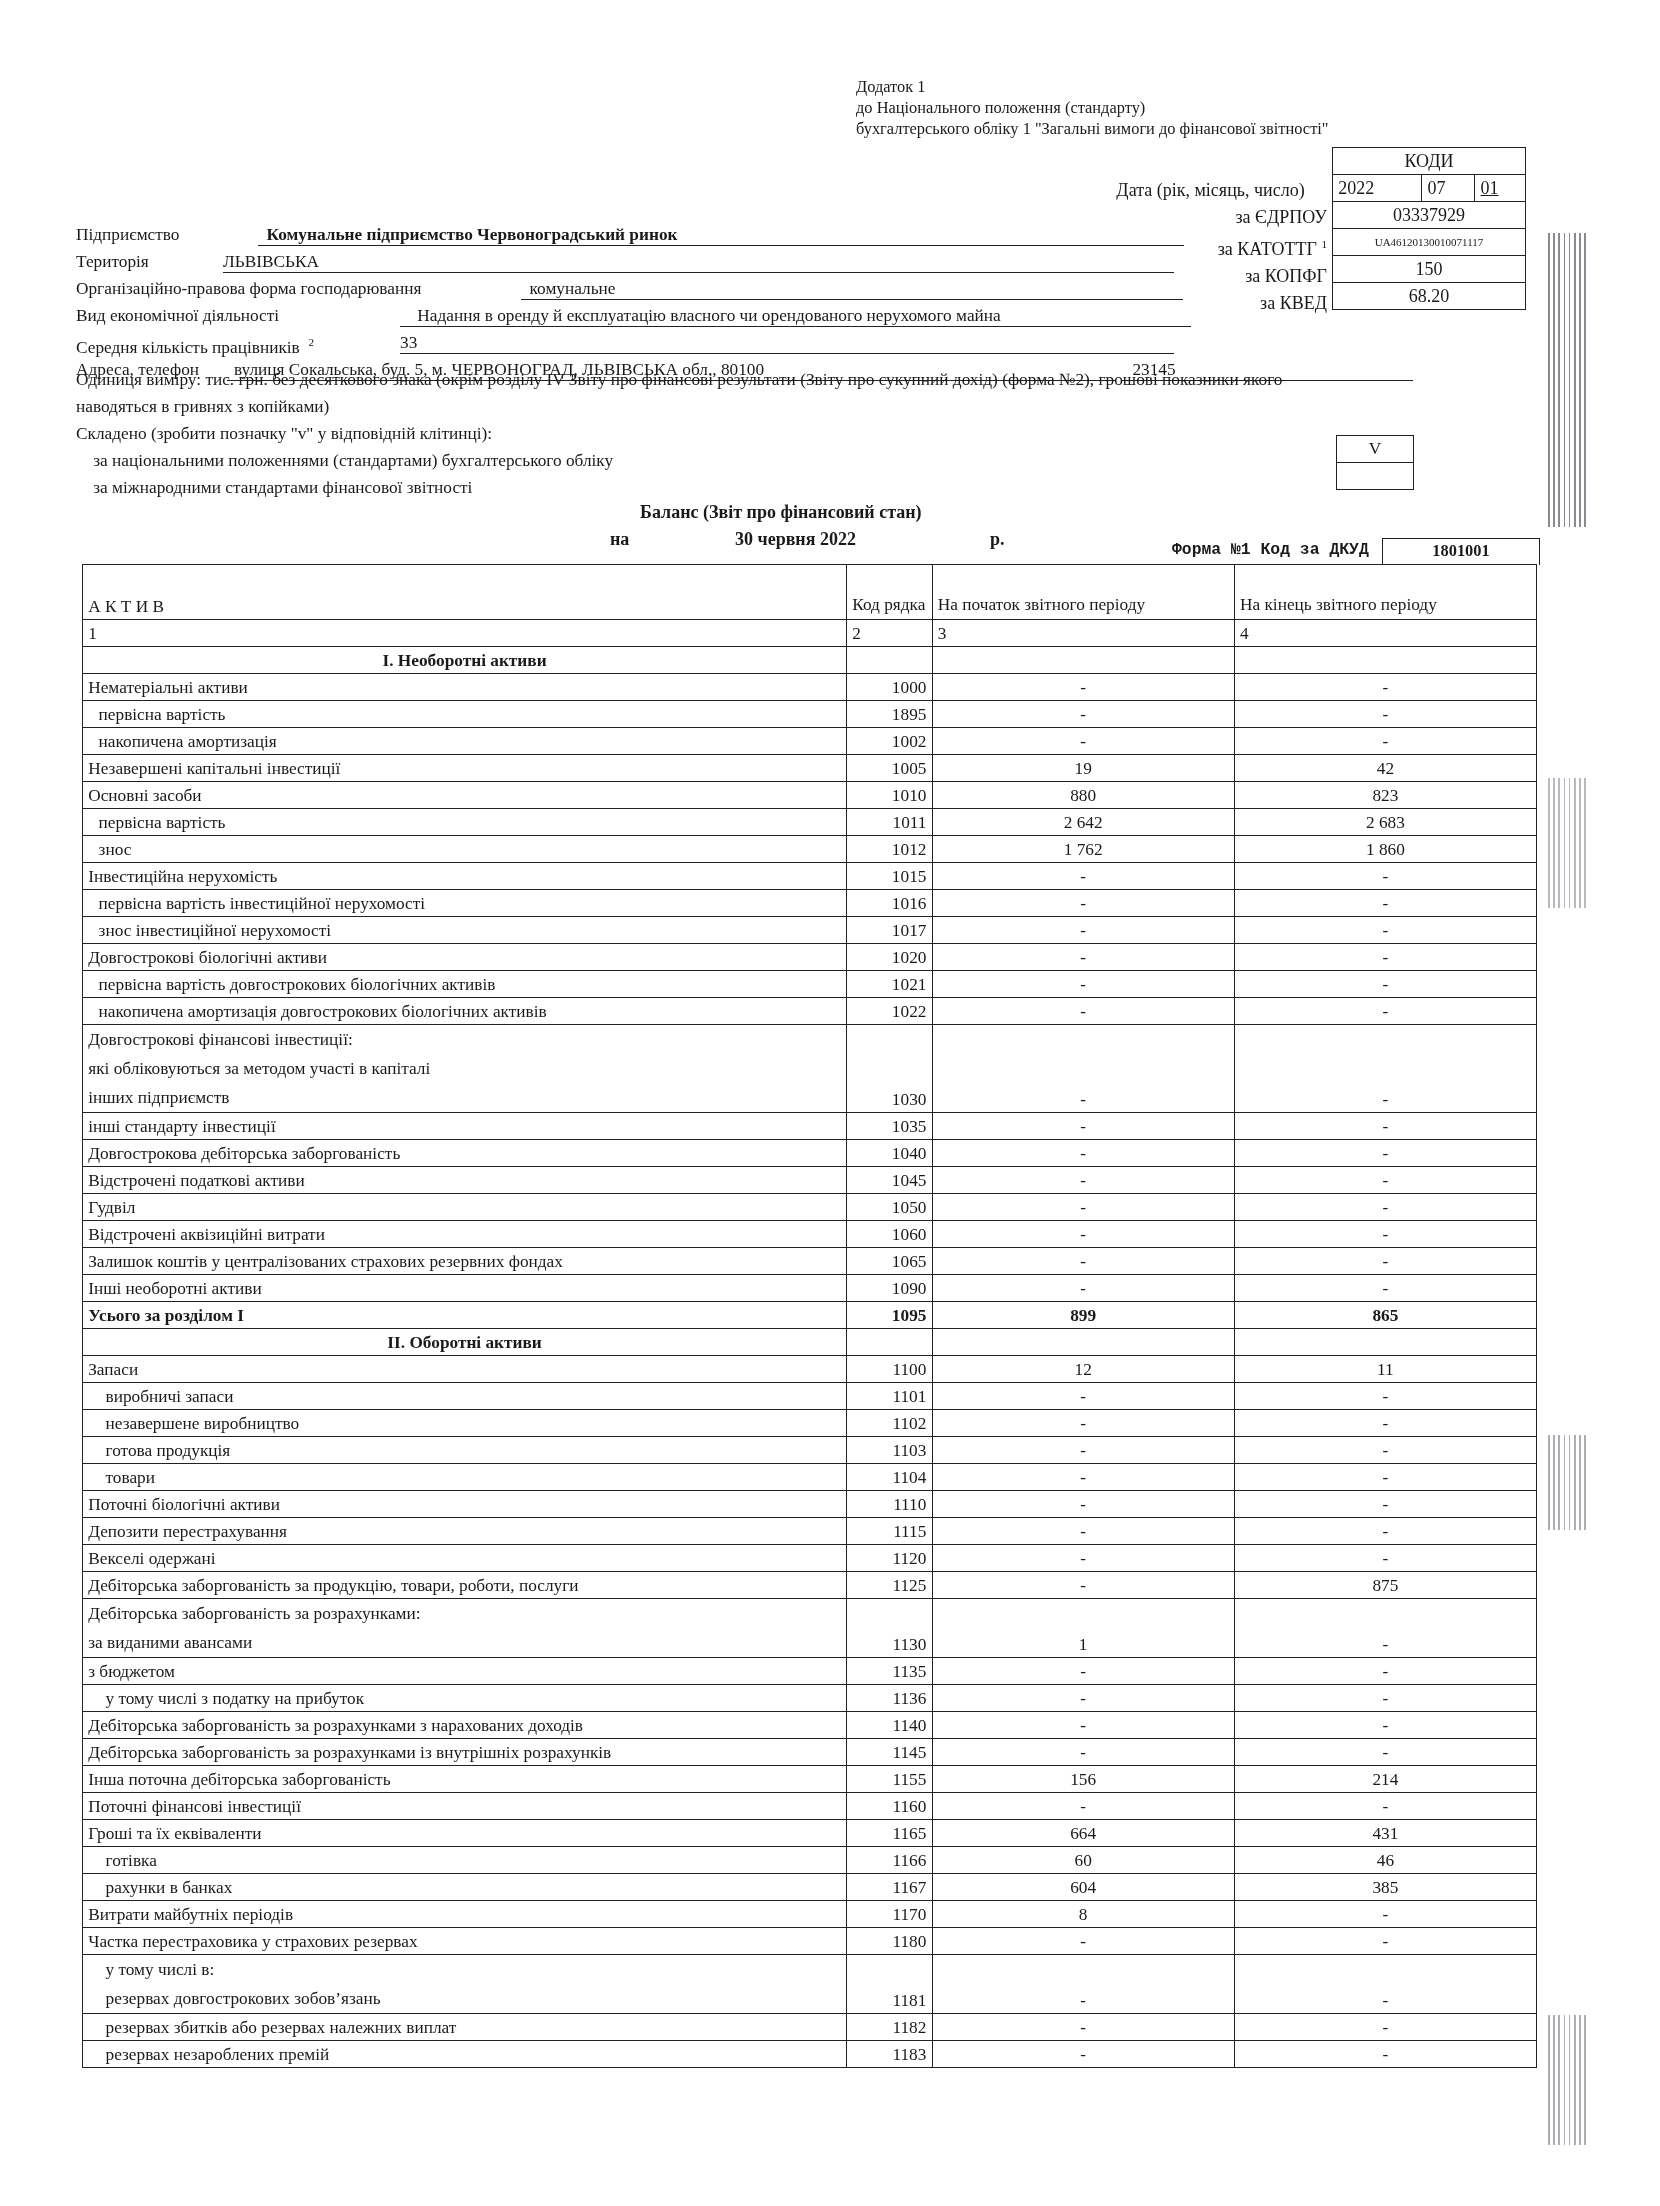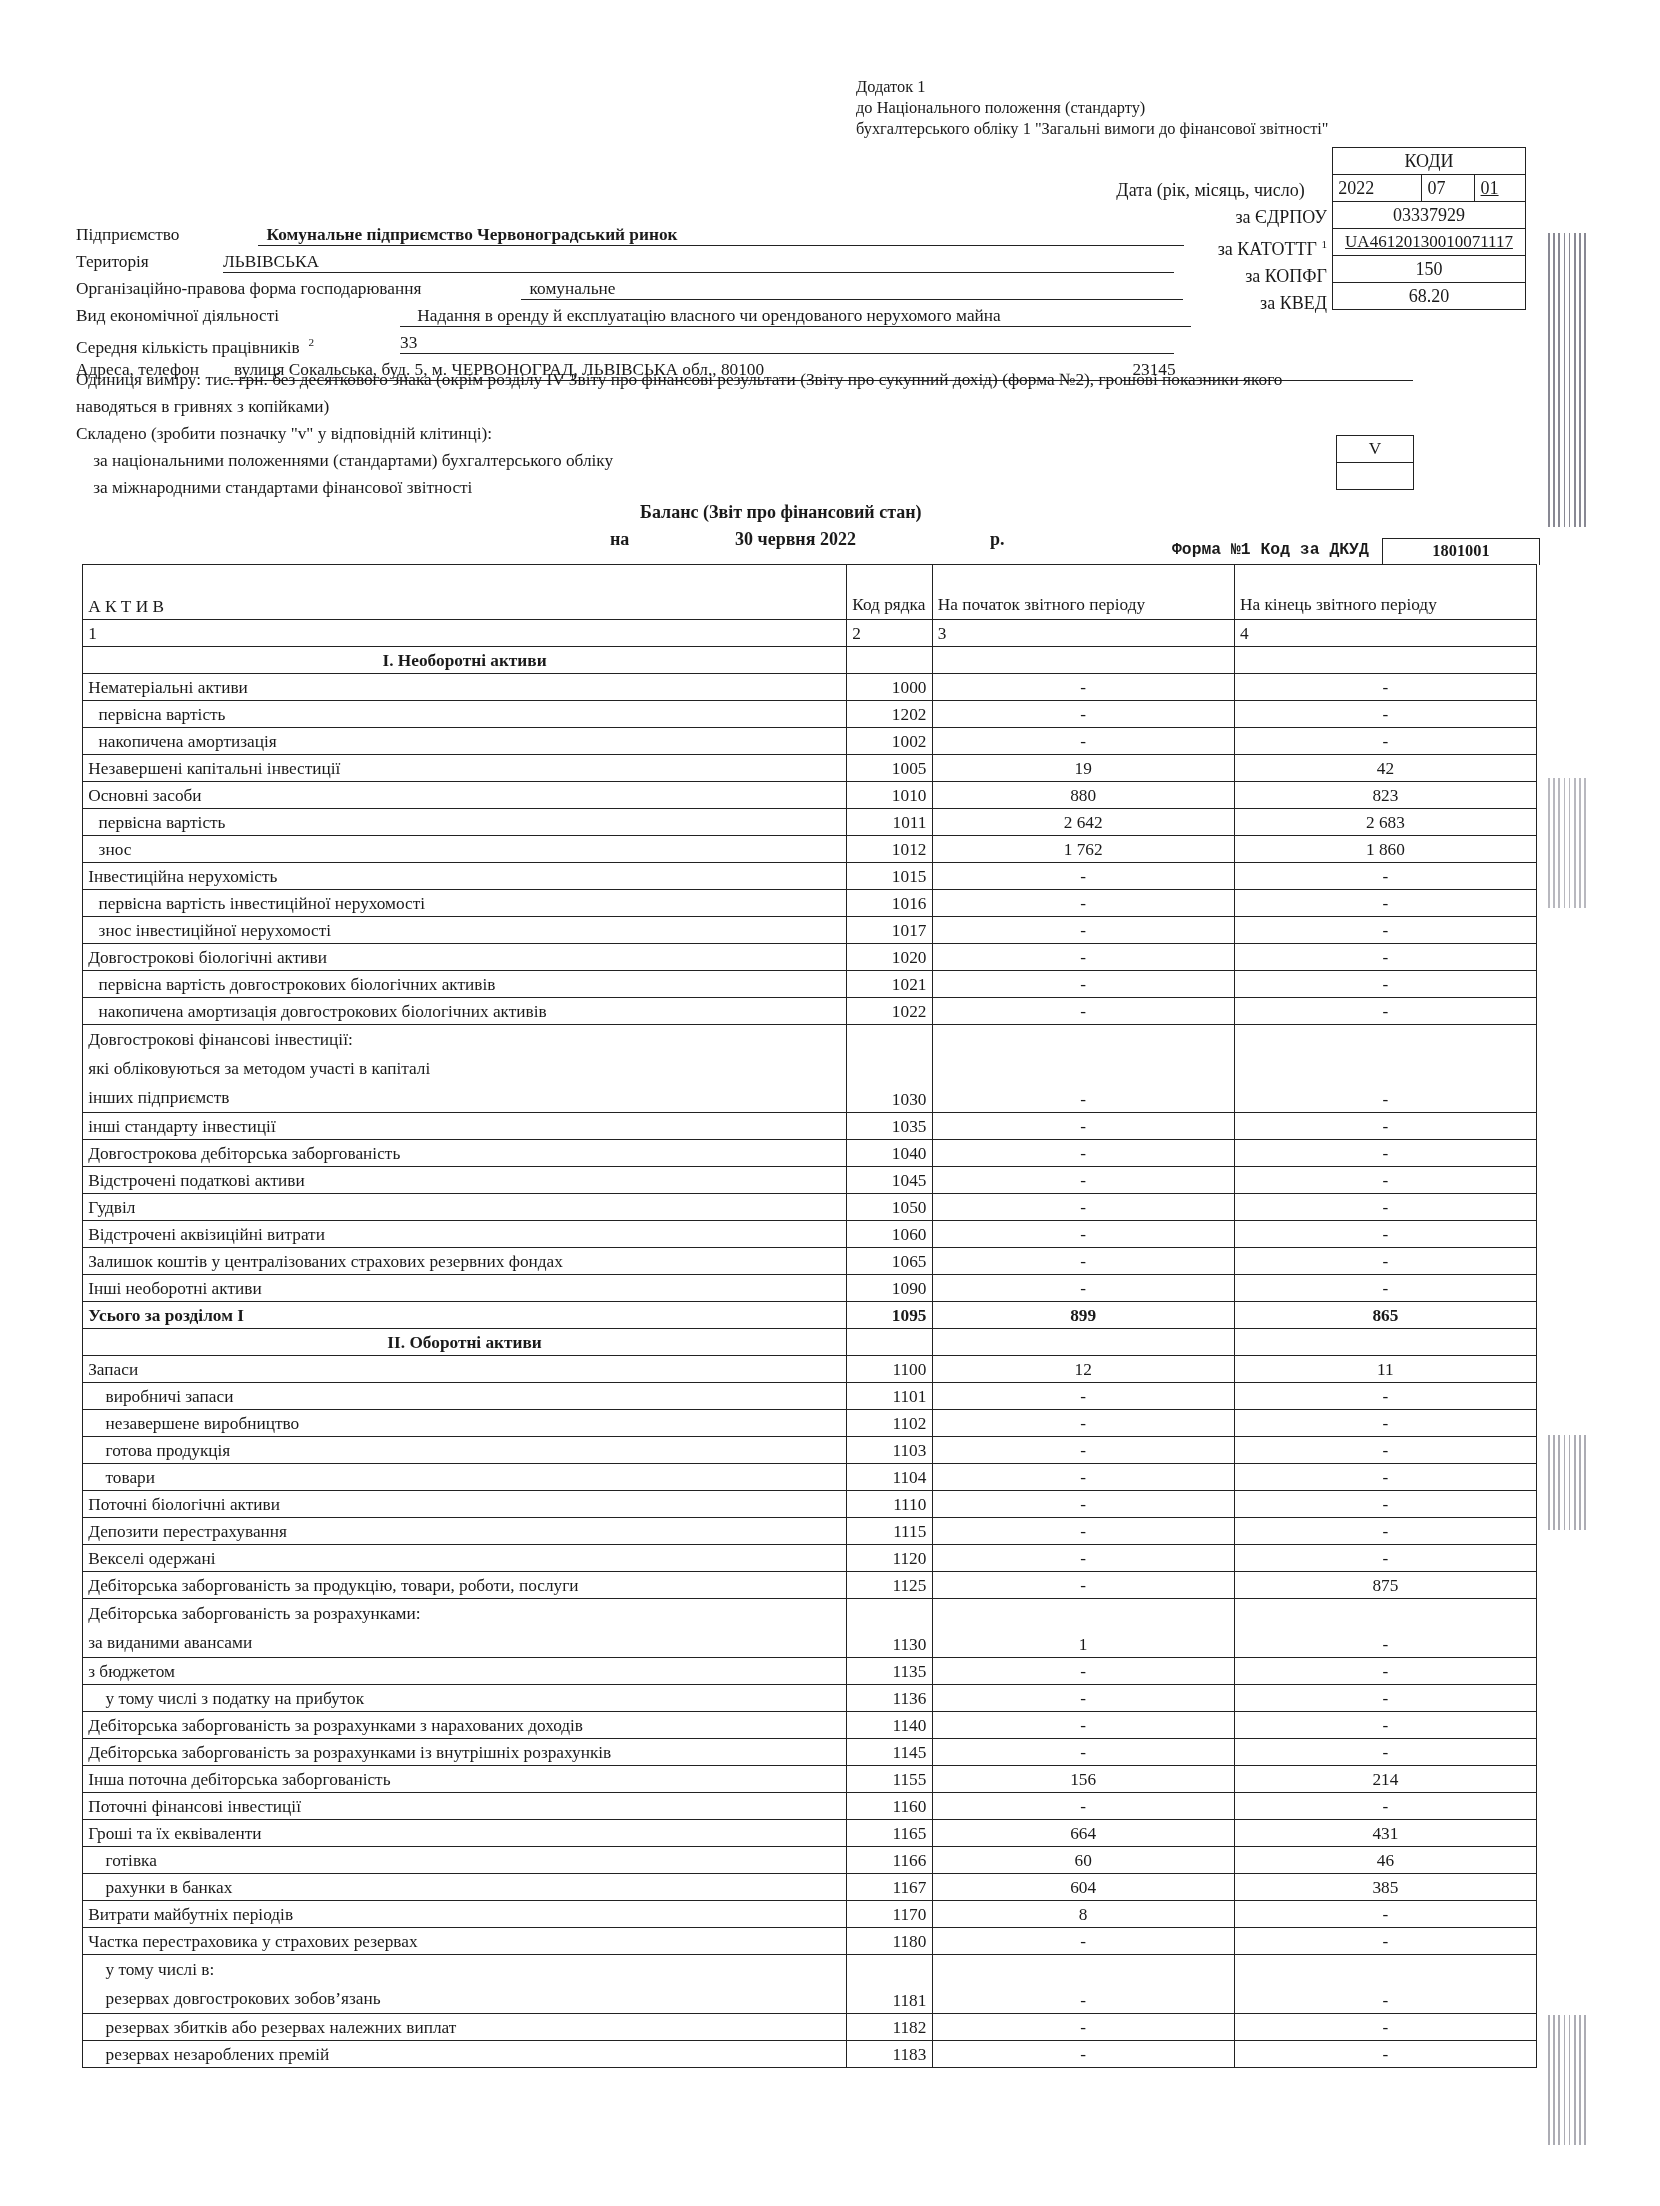--- a/index.html
+++ b/index.html
@@ -6,21 +6,21 @@
   body { width:1660px; height:2207px; position:relative; overflow:hidden;
          font-family:"Liberation Serif", "DejaVu Serif", serif; color:#1a1a1a; }
   .abs { position:absolute; }
   .annex { left:856px; top:76px; font-size:16.4px; line-height:21px; }
   .codes-box { left:1332px; top:147px; width:192px; border:1.7px solid #222; }
   .codes-box .cell { border-bottom:1.7px solid #222; height:26px; line-height:26px; text-align:center; font-size:18px; }
   .codes-box .cell:last-child { border-bottom:none; }
   .codes-box .date-row { display:flex; }
   .codes-box .date-row span { display:block; text-align:left; padding-left:5.2px; border-right:1.7px solid #222; }
   .codes-box .date-row span:last-child { border-right:none;text-decoration:underline; }
-  .codes-box .small { font-size:17px;text-decoration:underline; }
+  .codes-box .small { font-size:11px; }
   .code-labels { left:1094px; top:177px; width:233px; text-align:right; font-size:18px; line-height:27px; }
   .code-labels .lbl { text-align:right; padding-left:76px; }
   .code-labels .lbl:first-child { text-align:center; padding-left:0; }
   .info { left:76px; top:221px; font-size:17.3px; }
   .info-row { position:relative; height:27px; line-height:27px; }
   .info-row .k { position:absolute; left:0; white-space:nowrap; }
   .info-row .v { position:absolute; white-space:nowrap; border-bottom:1.7px solid #222; height:24px; }
   .unit-text { left:76px; top:366px; width:1237px; font-size:17.3px; line-height:27px; }
   .checkbox-group { left:1336px; top:435px; width:76px; border:1.7px solid #222; }
   .checkbox-group div { height:26px; line-height:26px; text-align:center; font-size:17.3px; }
@@ -151,21 +151,21 @@
         <td class="num"></td>
       </tr>
       <tr>
         <td class="lbl">Нематеріальні активи</td>
         <td class="code">1000</td>
         <td class="num">-</td>
         <td class="num">-</td>
       </tr>
       <tr>
         <td class="lbl ind1">первісна вартість</td>
-        <td class="code">1202</td>
+        <td class="code">1895</td>
         <td class="num">-</td>
         <td class="num">-</td>
       </tr>
       <tr>
         <td class="lbl ind1">накопичена амортизація</td>
         <td class="code">1002</td>
         <td class="num">-</td>
         <td class="num">-</td>
       </tr>
       <tr>

